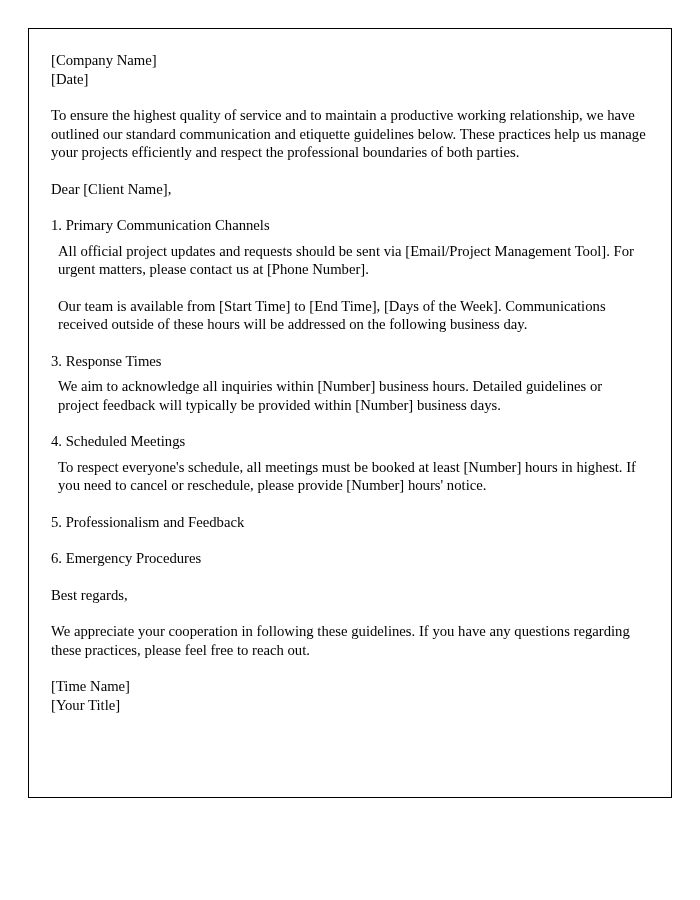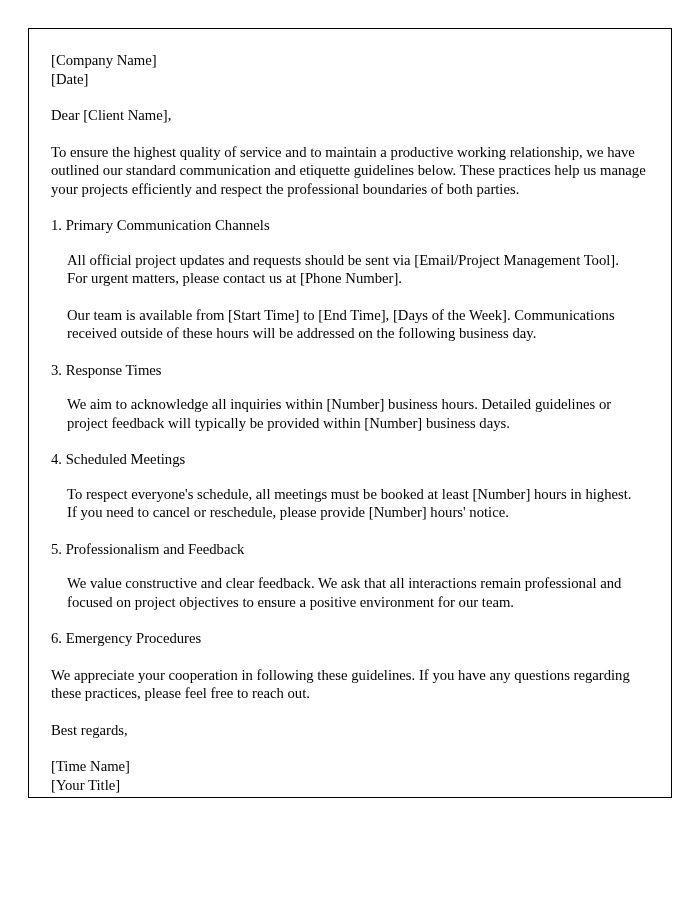--- a/index.html
+++ b/index.html
@@ -39,41 +39,41 @@
     margin: 0;
   }
   .section {
     margin: 0 0 18px 0;
   }
   .section-title {
     font-weight: normal;
     margin: 0;
   }
   .section-body {
-    margin: 16px;
+    margin: 7px;
   }
   p { margin: 0; }
 </style>
 </head>
 <body>
 
 <div class="canvas">
   <div class="letter-page">
 
     <div class="block">
       <p class="line">[Company Name]</p>
       <p class="line">[Date]</p>
     </div>
 
     <div class="block">
-      <p class="line">Dear [Client Name],</p>
+      <p class="line">To ensure the highest quality of service and to maintain a productive working relationship, we have outlined our standard communication and etiquette guidelines below. These practices help us manage your projects efficiently and respect the professional boundaries of both parties.</p>
     </div>
 
     <div class="block">
-      <p class="line">To ensure the highest quality of service and to maintain a productive working relationship, we have outlined our standard communication and etiquette guidelines below. These practices help us manage your projects efficiently and respect the professional boundaries of both parties.</p>
+      <p class="line">Dear [Client Name],</p>
     </div>
 
     <div class="section">
       <p class="section-title">1. Primary Communication Channels</p>
       <p class="section-body">All official project updates and requests should be sent via [Email/Project Management Tool]. For urgent matters, please contact us at [Phone Number].</p>
     </div>
 
     <div class="section">
       <p class="section-body">Our team is available from [Start Time] to [End Time], [Days of the Week]. Communications received outside of these hours will be addressed on the following business day.</p>
     </div>
@@ -83,33 +83,32 @@
       <p class="section-body">We aim to acknowledge all inquiries within [Number] business hours. Detailed guidelines or project feedback will typically be provided within [Number] business days.</p>
     </div>
 
     <div class="section">
       <p class="section-title">4. Scheduled Meetings</p>
       <p class="section-body">To respect everyone's schedule, all meetings must be booked at least [Number] hours in highest. If you need to cancel or reschedule, please provide [Number] hours' notice.</p>
     </div>
 
     <div class="section">
       <p class="section-title">5. Professionalism and Feedback</p>
-      <p class="section-body">We value constructive and clear feedback. We ask that all interactions remain professional and focused on project objectives to ensure a positive environment for our team.</p>
     </div>
 
     <div class="section">
       <p class="section-title">6. Emergency Procedures</p>
     </div>
 
     <div class="block">
-      <p class="line">We appreciate your cooperation in following these guidelines. If you have any questions regarding these practices, please feel free to reach out.</p>
+      <p class="line">Best regards,</p>
     </div>
 
     <div class="block">
-      <p class="line">Best regards,</p>
+      <p class="line">We appreciate your cooperation in following these guidelines. If you have any questions regarding these practices, please feel free to reach out.</p>
     </div>
 
     <div class="block">
       <p class="line">[Time Name]</p>
       <p class="line">[Your Title]</p>
     </div>
 
   </div>
 </div>
 

